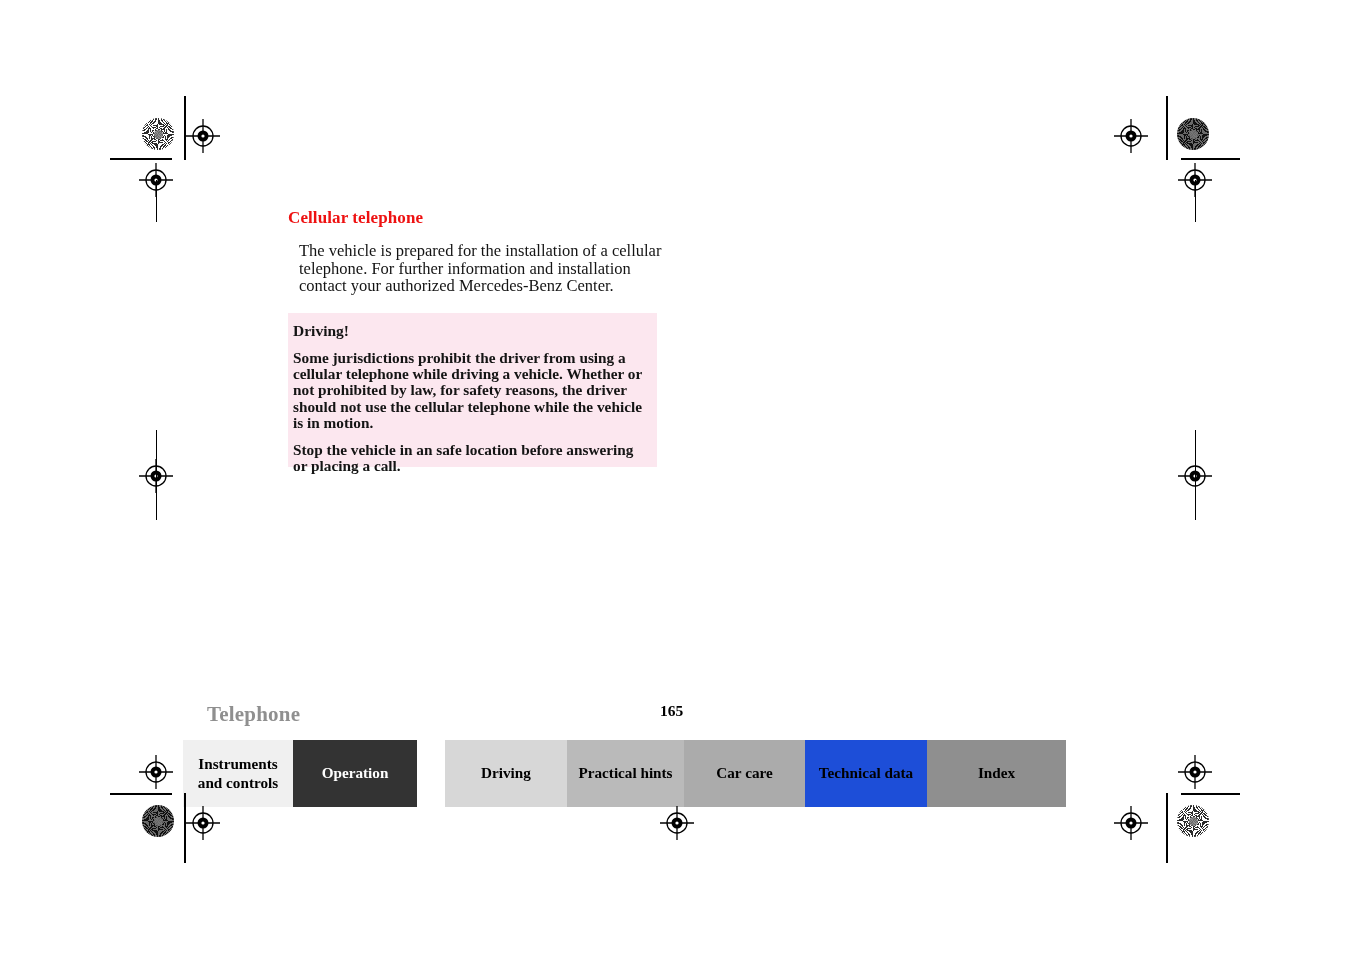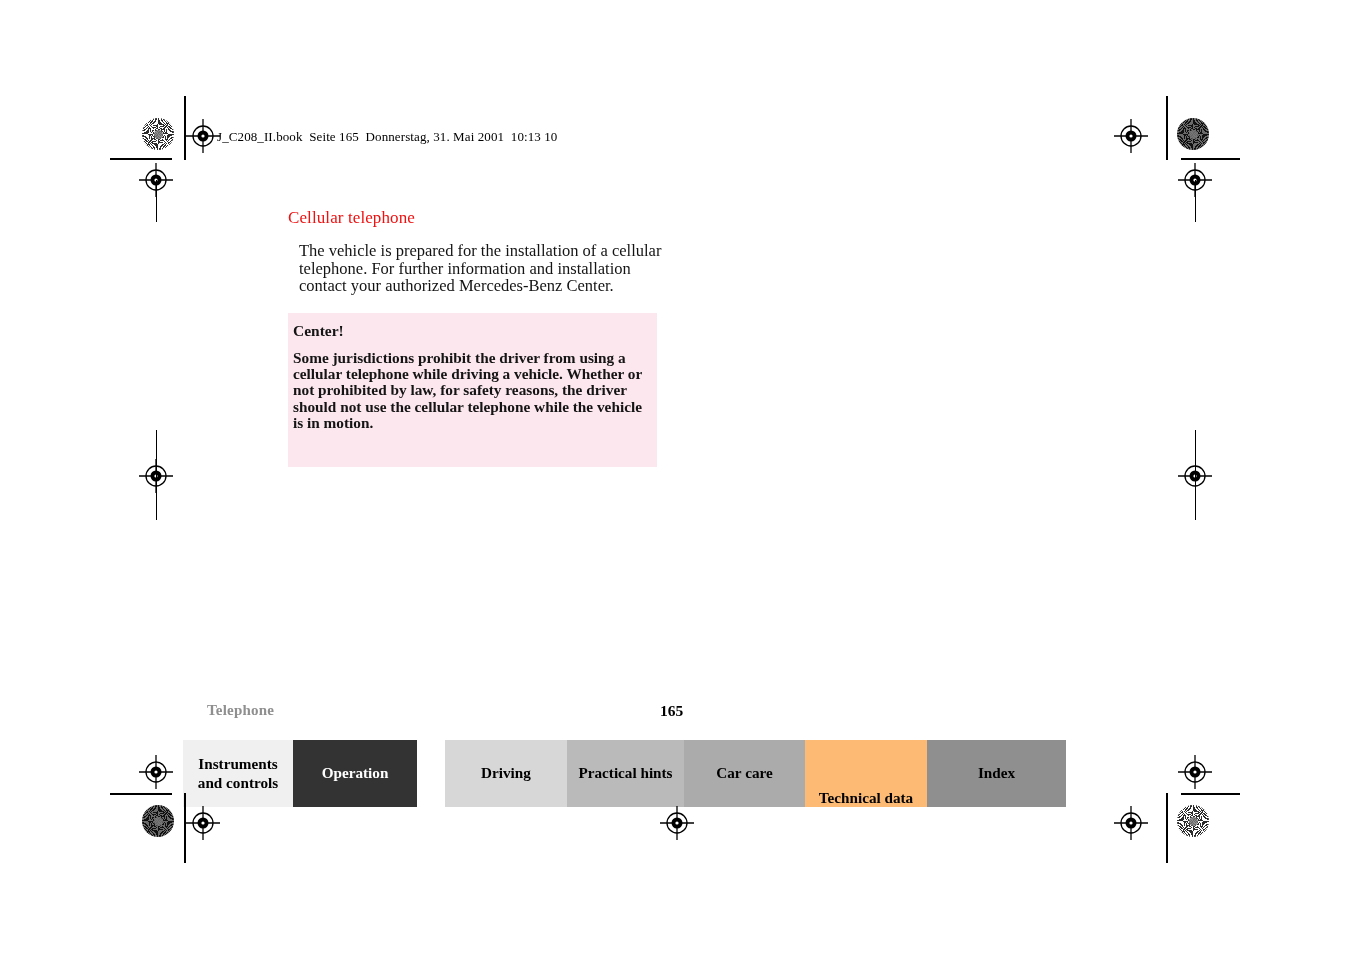--- a/index.html
+++ b/index.html
@@ -65,21 +65,21 @@
 
   
   .content {
     position: absolute;
     left: 288px;
     top: 208px;
     width: 380px;
   }
   .heading-red {
     font-size: 17px;
-    font-weight: normal;
+    font-weight: bold;
     color: #ee1111;
     margin: 0 0 14px 0;
     letter-spacing: 0.1px;
   }
   .body-para {
     font-size: 16.5px;
     line-height: 17.6px;
     color: #141414;
     margin: 11px;
     width: 368px;
@@ -109,21 +109,21 @@
     color: #141414;
     margin: 0 0 11px 0;
   }
   .warn-para:last-child { margin-bottom: 0; }
 
   
   .footer-section {
     position: absolute;
     left: 207px;
     top: 702px;
-    font-size: 15px;
+    font-size: 21px;
     color: #8f8f8f;
     font-weight: bold;
     letter-spacing: 0.2px;
   }
   .footer-pageno {
     position: absolute;
     left: 660px;
     top: 702px;
     font-size: 15.5px;
     font-weight: bold;
@@ -196,21 +196,20 @@
 
   <svg class="crosshair" style="left:1178px; top:163px;" viewBox="0 0 34 34">
     <line x1="17" y1="0" x2="17" y2="56" stroke="#000" stroke-width="1.3"></line>
     <line x1="0" y1="17" x2="34" y2="17" stroke="#000" stroke-width="1.3"></line>
     <circle cx="17" cy="17" r="10" fill="none" stroke="#000" stroke-width="1.3"></circle>
     <circle cx="17" cy="17" r="5.5" fill="#000"></circle>
     <circle cx="17" cy="17" r="1.6" fill="#fff"></circle>
   </svg>
   <div class="trimline" style="left:1194.5px; top:180px; width:1.4px; height:42px;"></div>
 
-  <div class="slug" style="left:217px; top:129px;">J_C208_II.book  Seite 165  Donnerstag, 31. Mai 2001  10:13 10</div>
 
   <svg class="crosshair" style="left:139px; top:459px;" viewBox="0 0 34 34">
     <line x1="17" y1="-28" x2="17" y2="62" stroke="#000" stroke-width="1.3"></line>
     <line x1="0" y1="17" x2="34" y2="17" stroke="#000" stroke-width="1.3"></line>
     <circle cx="17" cy="17" r="10" fill="none" stroke="#000" stroke-width="1.3"></circle>
     <circle cx="17" cy="17" r="5.5" fill="#000"></circle>
     <circle cx="17" cy="17" r="1.6" fill="#fff"></circle>
   </svg>
   <div class="trimline" style="left:155.5px; top:430px; width:1.4px; height:90px;"></div>
 
@@ -221,22 +220,23 @@
     <circle cx="17" cy="17" r="1.6" fill="#fff"></circle>
   </svg>
   <div class="trimline" style="left:1194.5px; top:430px; width:1.4px; height:90px;"></div>
 
   <div class="content">
     <h1 class="heading-red">Cellular telephone</h1>
     <p class="body-para">The vehicle is prepared for the installation of a cellular telephone. For further information and installation contact your authorized Mercedes-Benz Center.</p>
   </div>
 
   <div class="warnbox">
-    <p class="warn-title">Center!</p>
+    <p class="warn-title">Driving!</p>
     <p class="warn-para">Some jurisdictions prohibit the driver from using a cellular telephone while driving a vehicle. Whether or not prohibited by law, for safety reasons, the driver should not use the cellular telephone while the vehicle is in motion.</p>
+    <p class="warn-para">Stop the vehicle in an safe location before answering or placing a call.</p>
   </div>
 
   <div class="footer-section">Telephone</div>
   <div class="footer-pageno">165</div>
 
   <div class="tabbar">
       <div class="tab" style="background: rgb(240, 240, 240); color: rgb(0, 0, 0); width: 110px; flex: 0 0 110px;">
         <span>Instruments and controls</span>
       </div>
       <div class="tab active" style="background: rgb(51, 51, 51); color: rgb(255, 255, 255); width: 124px; flex: 0 0 124px;">
@@ -244,21 +244,21 @@
       </div>
       <div class="tab" style="background: rgb(215, 215, 215); color: rgb(0, 0, 0); width: 122px; flex: 0 0 122px; margin-left: 28px;">
         <span>Driving</span>
       </div>
       <div class="tab" style="background: rgb(186, 186, 186); color: rgb(0, 0, 0); width: 117px; flex: 0 0 117px;">
         <span>Practical hints</span>
       </div>
       <div class="tab" style="background: rgb(171, 171, 171); color: rgb(0, 0, 0); width: 121px; flex: 0 0 121px;">
         <span>Car care</span>
       </div>
-      <div class="tab" style="background: #fdba74; color: rgb(0, 0, 0); width: 122px; flex: 0 0 122px; align-items: flex-end;">
+      <div class="tab" style="background: #1d4ed8; color: rgb(0, 0, 0); width: 122px; flex: 0 0 122px;">
         <span>Technical data</span>
       </div>
       <div class="tab" style="background: rgb(143, 143, 143); color: rgb(0, 0, 0); width: 139px; flex: 0 0 139px; text-align: right;">
         <span>Index</span>
       </div>
     </div>
 
   <svg class="crosshair" style="left:139px; top:755px;" viewBox="0 0 34 34">
     <line x1="17" y1="-22" x2="17" y2="34" stroke="#000" stroke-width="1.3"></line>
     <line x1="0" y1="17" x2="34" y2="17" stroke="#000" stroke-width="1.3"></line>

